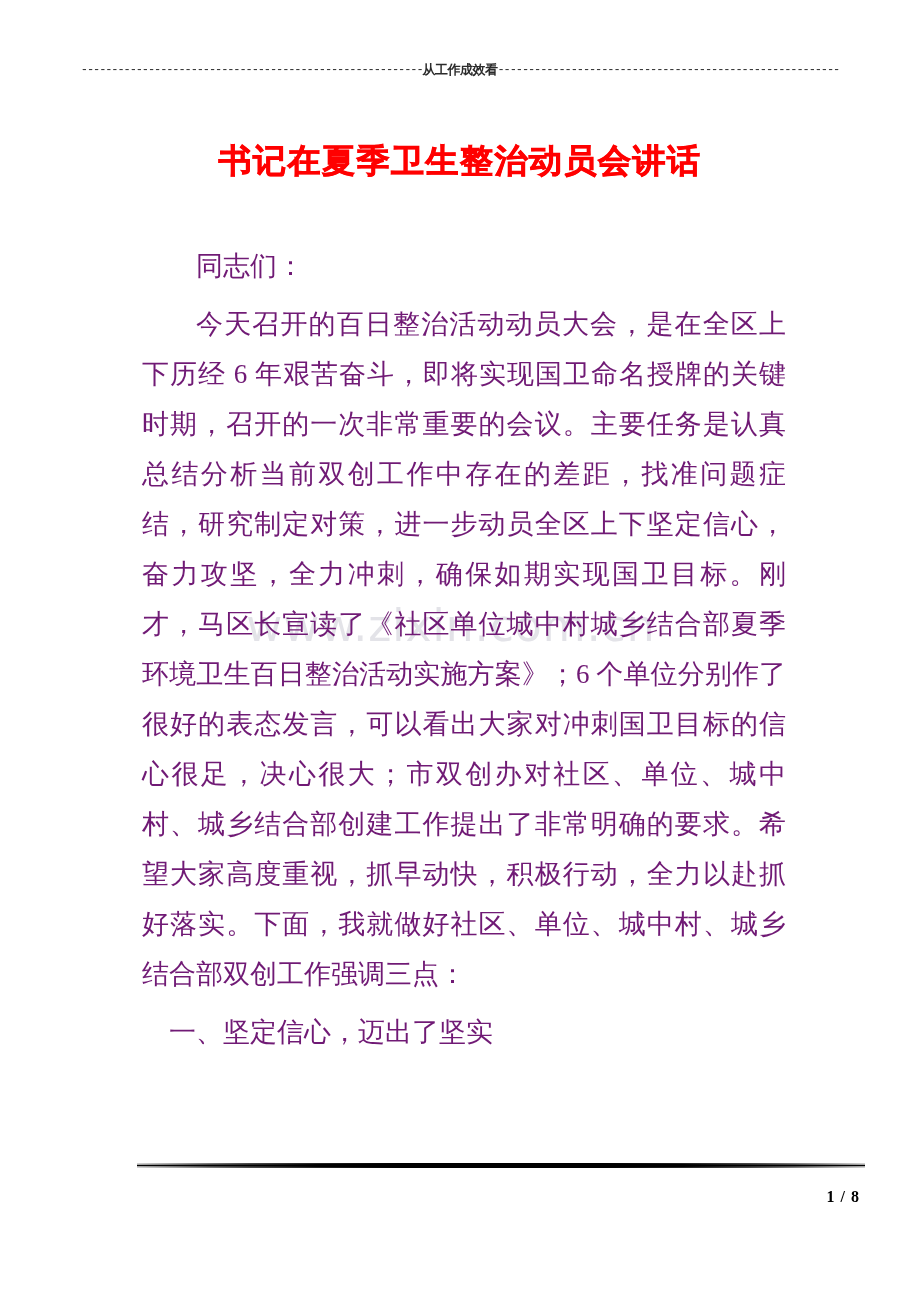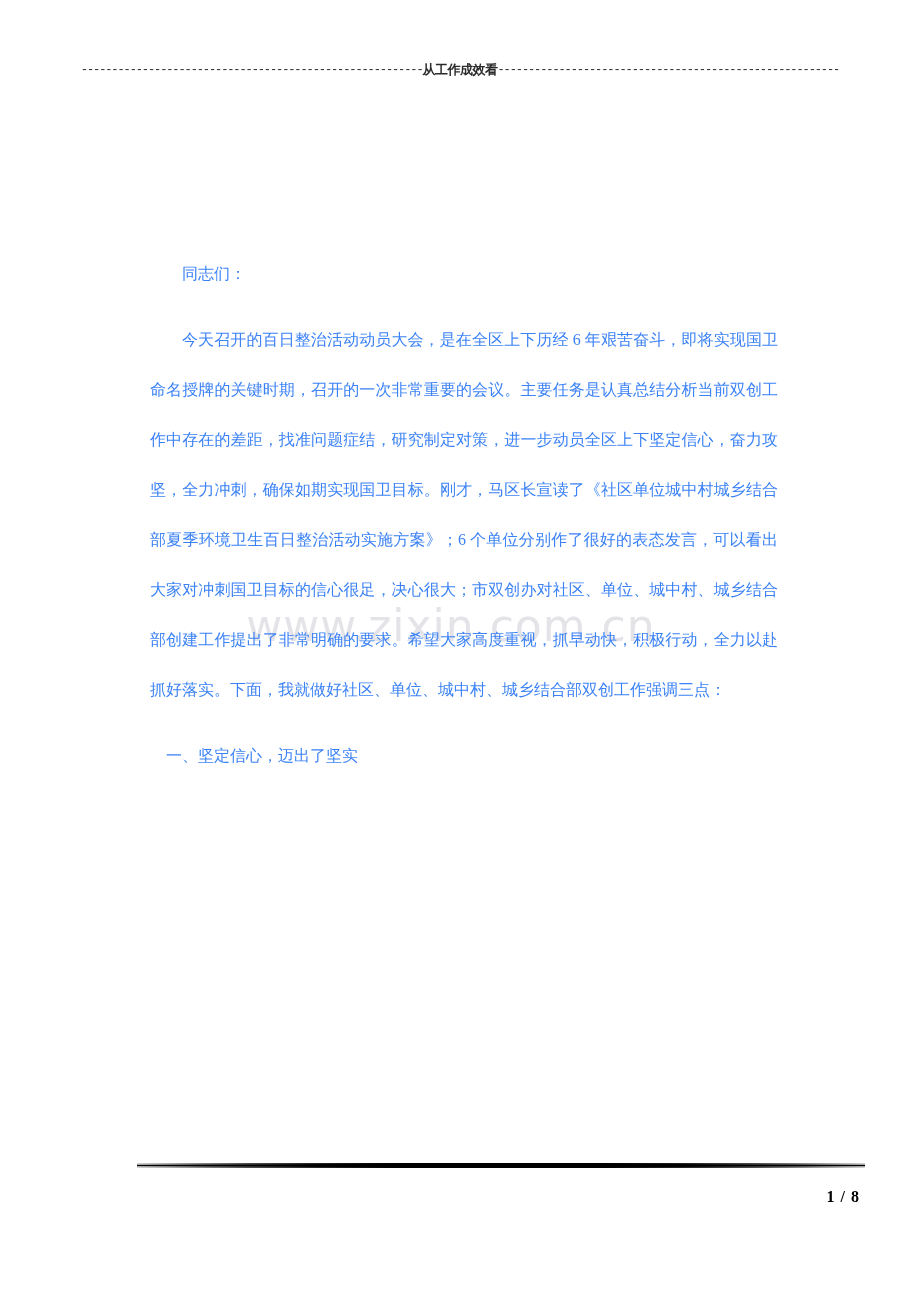--- a/index.html
+++ b/index.html
@@ -63,26 +63,26 @@
   
   .body-area {
     position: absolute;
     left: 134px;
     top: 233px;
     width: 660px;
   }
 
   .para {
     font-family: "Liberation Serif", "DejaVu Serif", serif;
-    font-size: 16px;
+    font-size: 27px;
     line-height: 50px;
     text-align: justify;
     text-justify: inter-ideograph;
-    margin: 16px;
-    color: #3b82f6;
+    margin: 8px;
+    color: #701a75;
   }
   .para.indent2 { text-indent: 2em; }
   .para.indent1 { text-indent: 1em; }
 
   
   .watermark {
     position: absolute;
     left: 186px;
     top: 600px;
     width: 530px;
@@ -132,20 +132,21 @@
 </style>
 </head>
 <body>
 
 <div class="page">
 
   <div class="header">
     <span class="dash">--------------------------------------------------------</span><span class="hdr-text">从工作成效看</span><span class="dash">--------------------------------------------------------</span>
   </div>
 
+  <h1 class="doc-title">书记在夏季卫生整治动员会讲话</h1>
 
   <div class="watermark">www.zixin.com.cn</div>
 
   <div class="body-area">
     <p class="para indent2">同志们：</p>
     <p class="para indent2">今天召开的百日整治活动动员大会，是在全区上下历经 6 年艰苦奋斗，即将实现国卫命名授牌的关键时期，召开的一次非常重要的会议。主要任务是认真总结分析当前双创工作中存在的差距，找准问题症结，研究制定对策，进一步动员全区上下坚定信心，奋力攻坚，全力冲刺，确保如期实现国卫目标。刚才，马区长宣读了《社区单位城中村城乡结合部夏季环境卫生百日整治活动实施方案》；6 个单位分别作了很好的表态发言，可以看出大家对冲刺国卫目标的信心很足，决心很大；市双创办对社区、单位、城中村、城乡结合部创建工作提出了非常明确的要求。希望大家高度重视，抓早动快，积极行动，全力以赴抓好落实。下面，我就做好社区、单位、城中村、城乡结合部双创工作强调三点：</p>
     <p class="para indent1">一、坚定信心，迈出了坚实</p>
   </div>
 
   <div class="footer-rule"></div>

